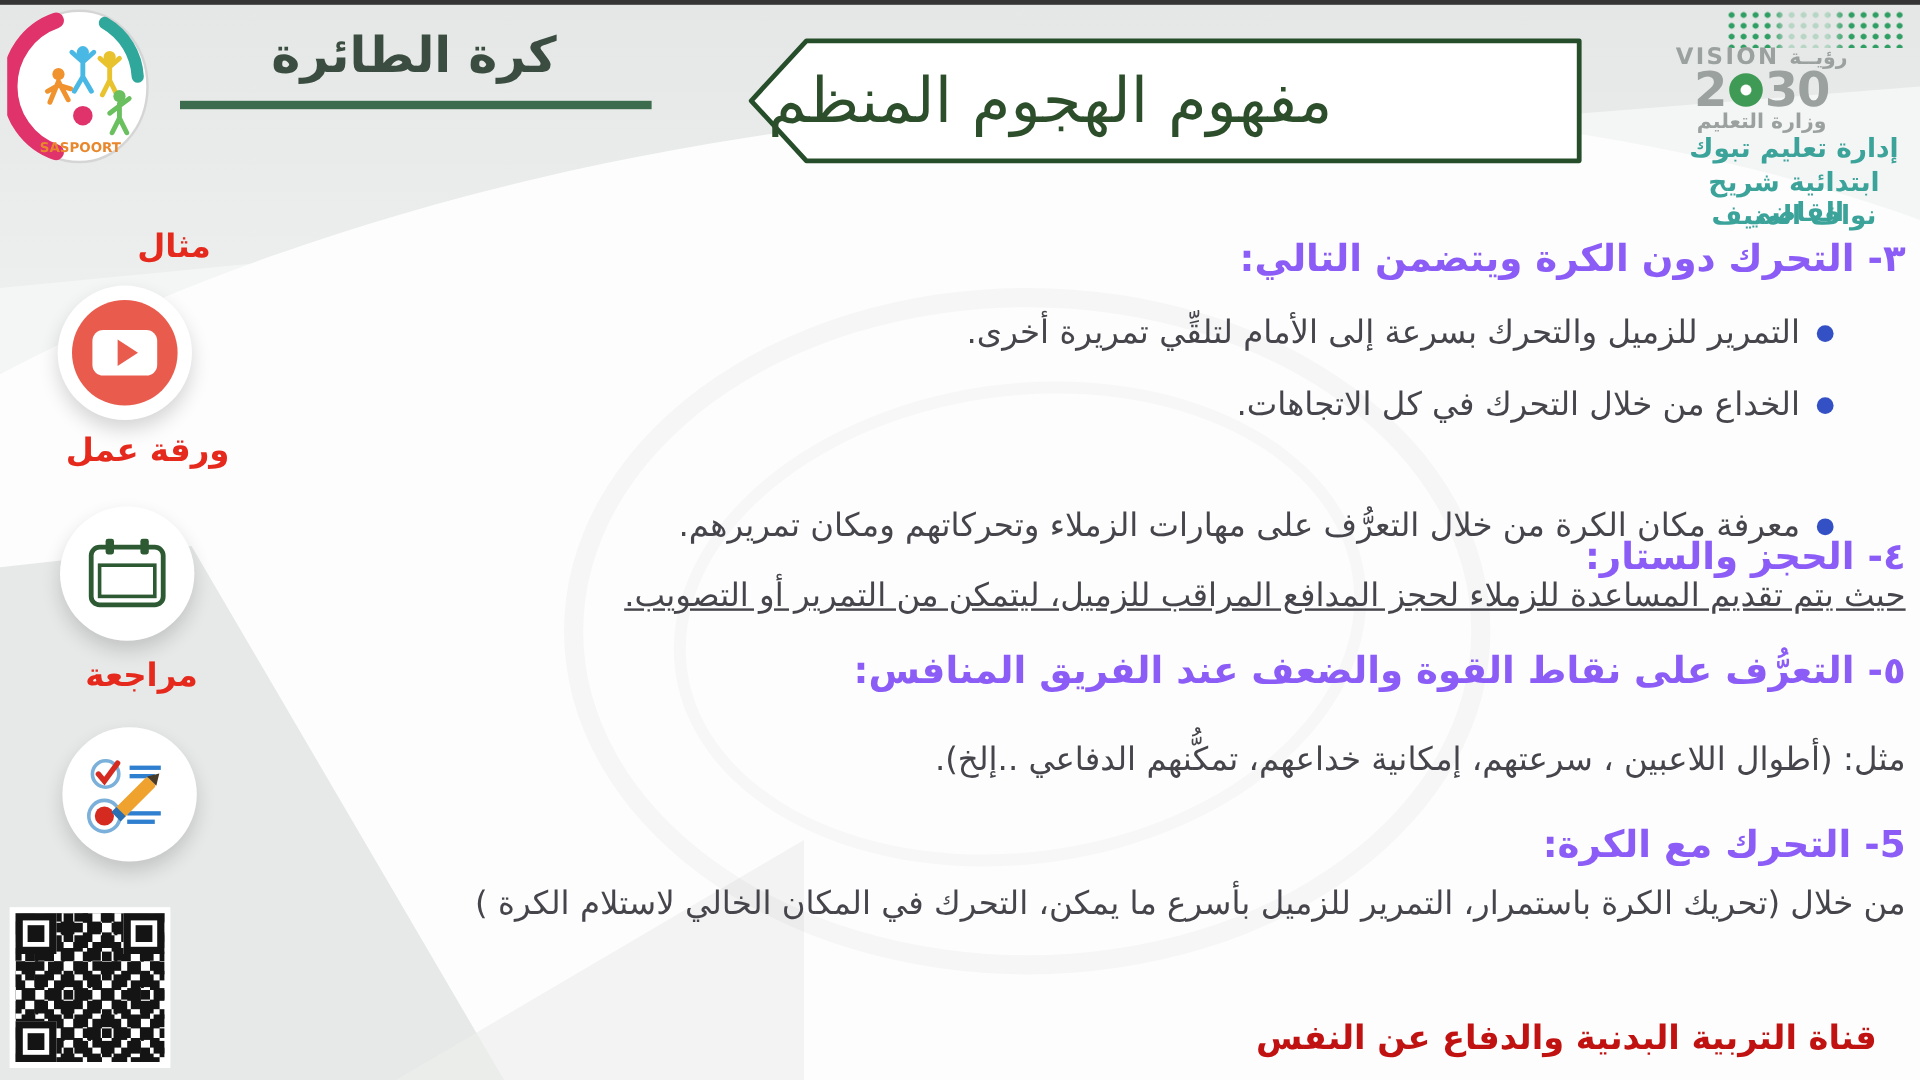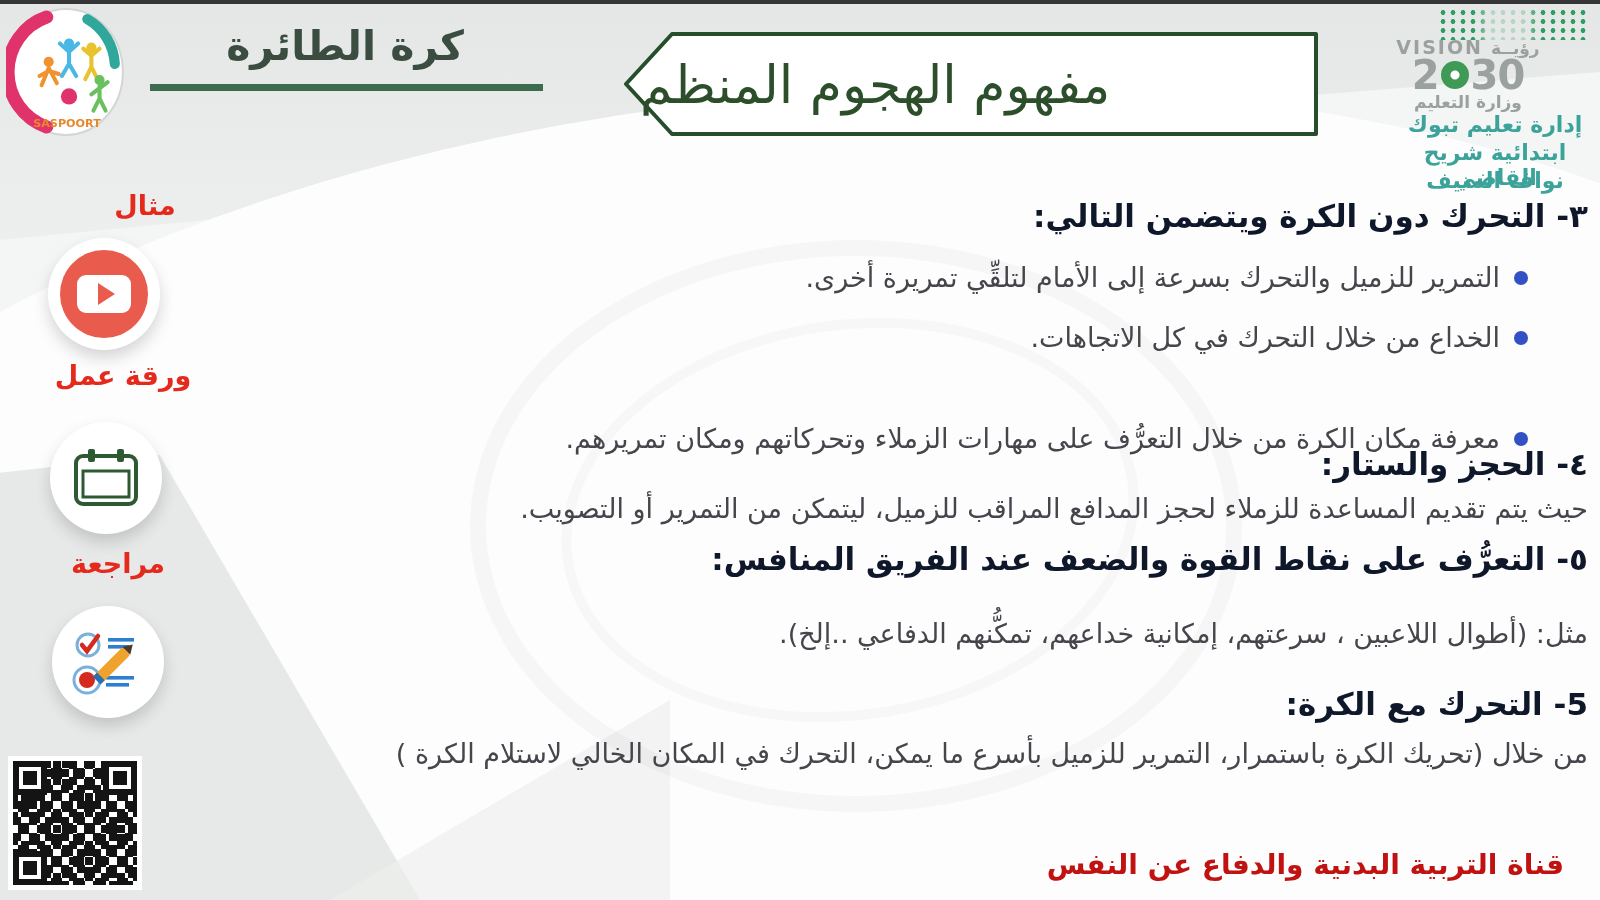--- a/index.html
+++ b/index.html
@@ -72,26 +72,26 @@
   .qr-noise{position:relative;width:100%;height:100%;
     background:
       repeating-conic-gradient(#141414 0% 25%,transparent 0% 50%) 0 0/16px 16px,
       repeating-conic-gradient(#141414 0% 25%,transparent 0% 50%) 5px 7px/22px 22px,#fff;}
   .qf{position:absolute;width:22px;height:22px;border:6px solid #141414;background:#fff;}
   .qf::after{content:"";position:absolute;inset:4px;background:#141414;}
   .qf-tl{left:0;top:0;} .qf-tr{right:0;top:0;} .qf-bl{left:0;bottom:0;}
 
   
   .row{position:absolute;left:370px;right:12px;direction:rtl;text-align:right;}
-  .heading{font-size:31px;font-weight:bold;color:#0f172a;}
+  .heading{font-size:31px;font-weight:bold;color:#8b5cf6;}
   .body-text{font-size:27px;color:#45454b;}
   .bullet-row{padding-right:88px;box-sizing:border-box;}
   .dot{position:absolute;right:60px;top:9px;width:14px;height:14px;border-radius:50%;background:#3351c5;}
   .r-h3{top:198px;} .r-b1{top:262px;} .r-b2{top:322px;} .r-b3{top:380px;margin-top:43px;}
-  .r-h4{top:446px;} .r-p4{top:493px;}
+  .r-h4{top:446px;} .r-p4{top:481px;text-decoration:underline;}
   .r-h5{top:541px;} .r-p5{top:618px;}
   .r-h6{top:686px;} .r-p6{top:738px;}
 
   .footer{position:absolute;right:36px;top:848px;direction:rtl;font-weight:bold;font-size:28px;color:#c01311;}
 </style>
 </head>
 <body>
 
 <div class="slide">
 

